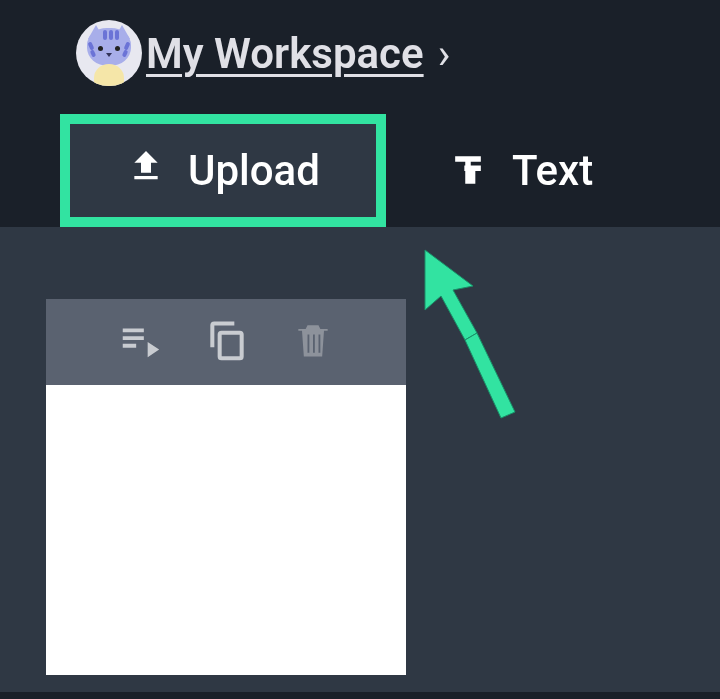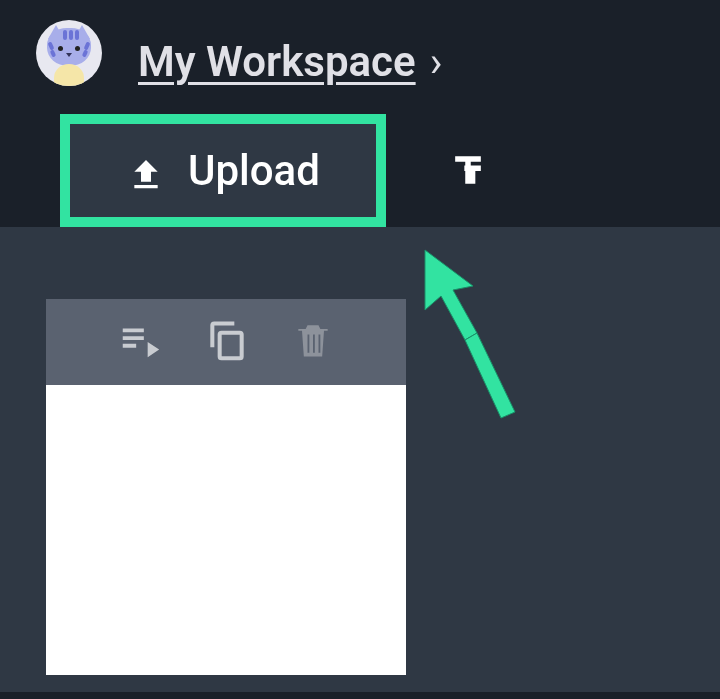--- a/index.html
+++ b/index.html
@@ -10,23 +10,23 @@
     font-family: -apple-system, BlinkMacSystemFont, "Segoe UI", Roboto, sans-serif;
     position: relative;
     overflow: hidden;
   }
   .header {
     background: #1a2029;
     padding: 20px 0 0 0;
   }
   .breadcrumb {
     display: flex;
-    align-items: flex-end;
-    padding-left: 36px;
-    gap: 36px;
+    align-items: center;
+    padding-left: 76px;
+    gap: 4px;
   }
   .avatar {
     width: 66px;
     height: 66px;
     border-radius: 50%;
     background: #e8e8f0;
     position: relative;
     overflow: hidden;
     flex-shrink: 0;
   }
@@ -123,21 +123,21 @@
     padding: 28px 0 0 60px;
   }
   .tab-upload-wrap {
     position: relative;
     padding: 10px;
     background: #32e3a1;
     display: inline-block;
   }
   .tab-upload {
     display: flex;
-    align-items: flex-end;
+    align-items: flex-start;
     gap: 22px;
     background: #2f3844;
     padding: 22px 56px;
     cursor: pointer;
   }
   .tab-text-tab {
     display: flex;
     align-items: center;
     gap: 22px;
     cursor: pointer;
@@ -216,20 +216,21 @@
         </span>
         <span class="tab-label">Upload</span>
       </div>
     </div>
     <div class="tab-text-tab">
       <span class="text-icon">
         <svg width="44" height="44" viewBox="0 0 24 24" fill="#fff">
           <path d="M5 4v3h5.5v12h3V7H19V4H5zm14 5h-9v3h3v7h3v-7h3V9z"></path>
         </svg>
       </span>
+      <span class="tab-label">Text</span>
     </div>
   </div>
 </div>
 
 <div class="content">
   <div class="card">
     <div class="card-toolbar">
       <span>
         <svg width="46" height="46" viewBox="0 0 24 24" fill="#c9ccd1">
           <path d="M3 10h11v2H3v-2zm0-4h11v2H3V6zm0 8h7v2H3v-2zm13-1v8l6-4-6-4z"></path>

